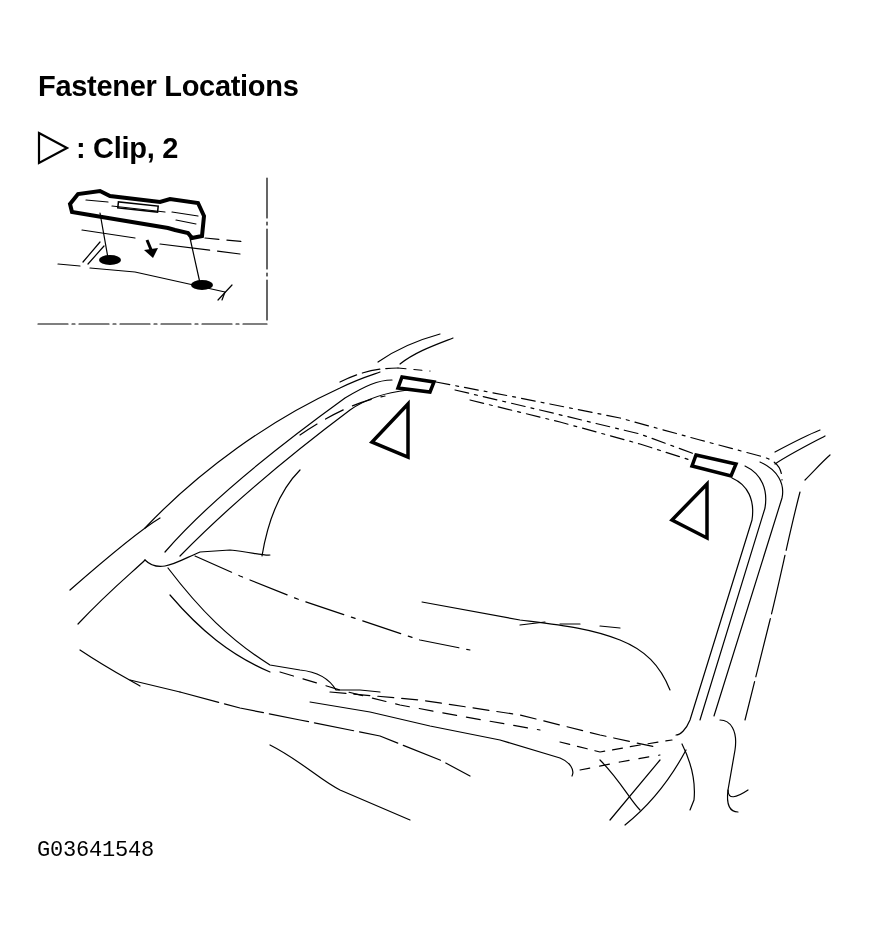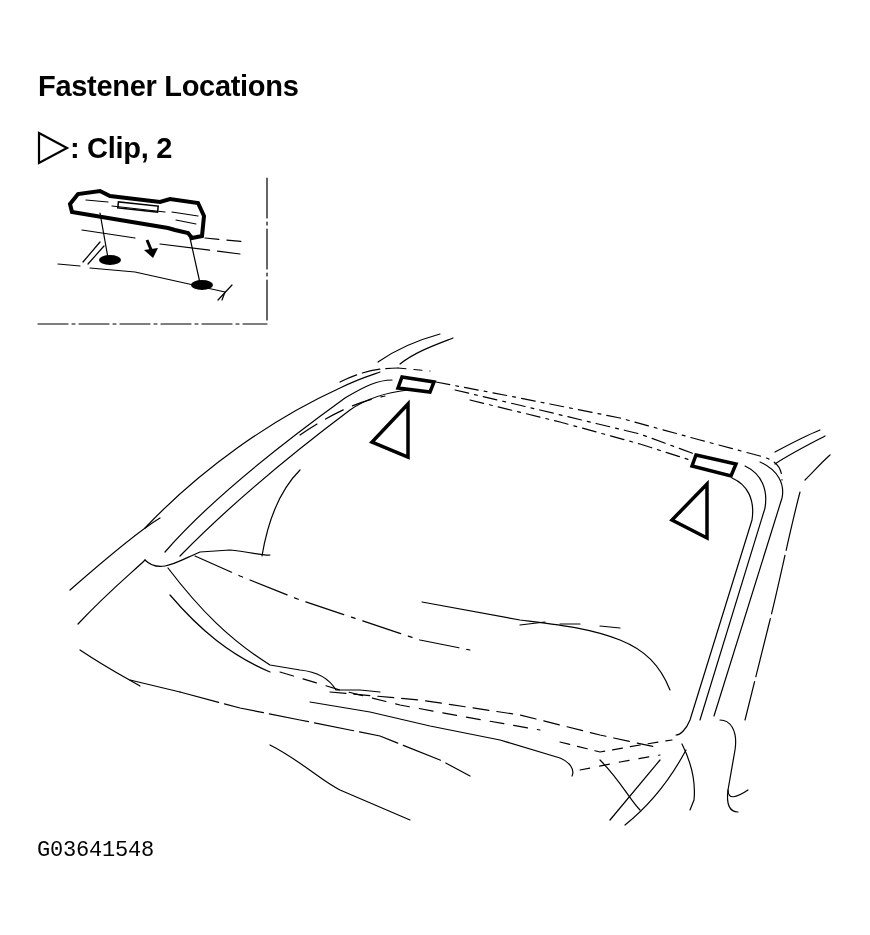--- a/index.html
+++ b/index.html
@@ -1,20 +1,20 @@
 <!DOCTYPE html>
 <html><head>
   <meta charset="utf-8">
   <style>
     html, body { margin: 0; padding: 0; background: #ffffff; }
     body { width: 870px; height: 935px; position: relative; overflow: hidden; font-family: "Liberation Sans", sans-serif; color: #000; }
     .title { position: absolute; left: 38px; top: 70px; font-size: 29px; font-weight: bold; letter-spacing: -0.3px; white-space: nowrap; }
     .legend { position: absolute; left: 36px; top: 128px; height: 40px; display: flex; align-items: center; }
     .legend svg { display: block; }
-    .legend-text { font-size: 29px; font-weight: bold; white-space: nowrap; letter-spacing: -0.3px; }
+    .legend-text { font-size: 29px; font-weight: bold; margin-left: 6px; white-space: nowrap; letter-spacing: -0.3px; }
     .figure-id { position: absolute; left: 37px; top: 838px; font-size: 22px; letter-spacing: -0.2px; font-family: Liberation Mono, monospace; }
     svg.drawing { position: absolute; left: 0; top: 0; }
     .ln { fill: none; stroke: #000; stroke-width: 1.2; stroke-linecap: round; stroke-linejoin: round; }
     .dash { stroke-dasharray: 14 6 3 6; }
     .bold { fill: none; stroke: #000; stroke-width: 3.5; stroke-linejoin: miter; }
   </style>
 </head>
 <body>
 
 <div class="title">Fastener Locations</div>

